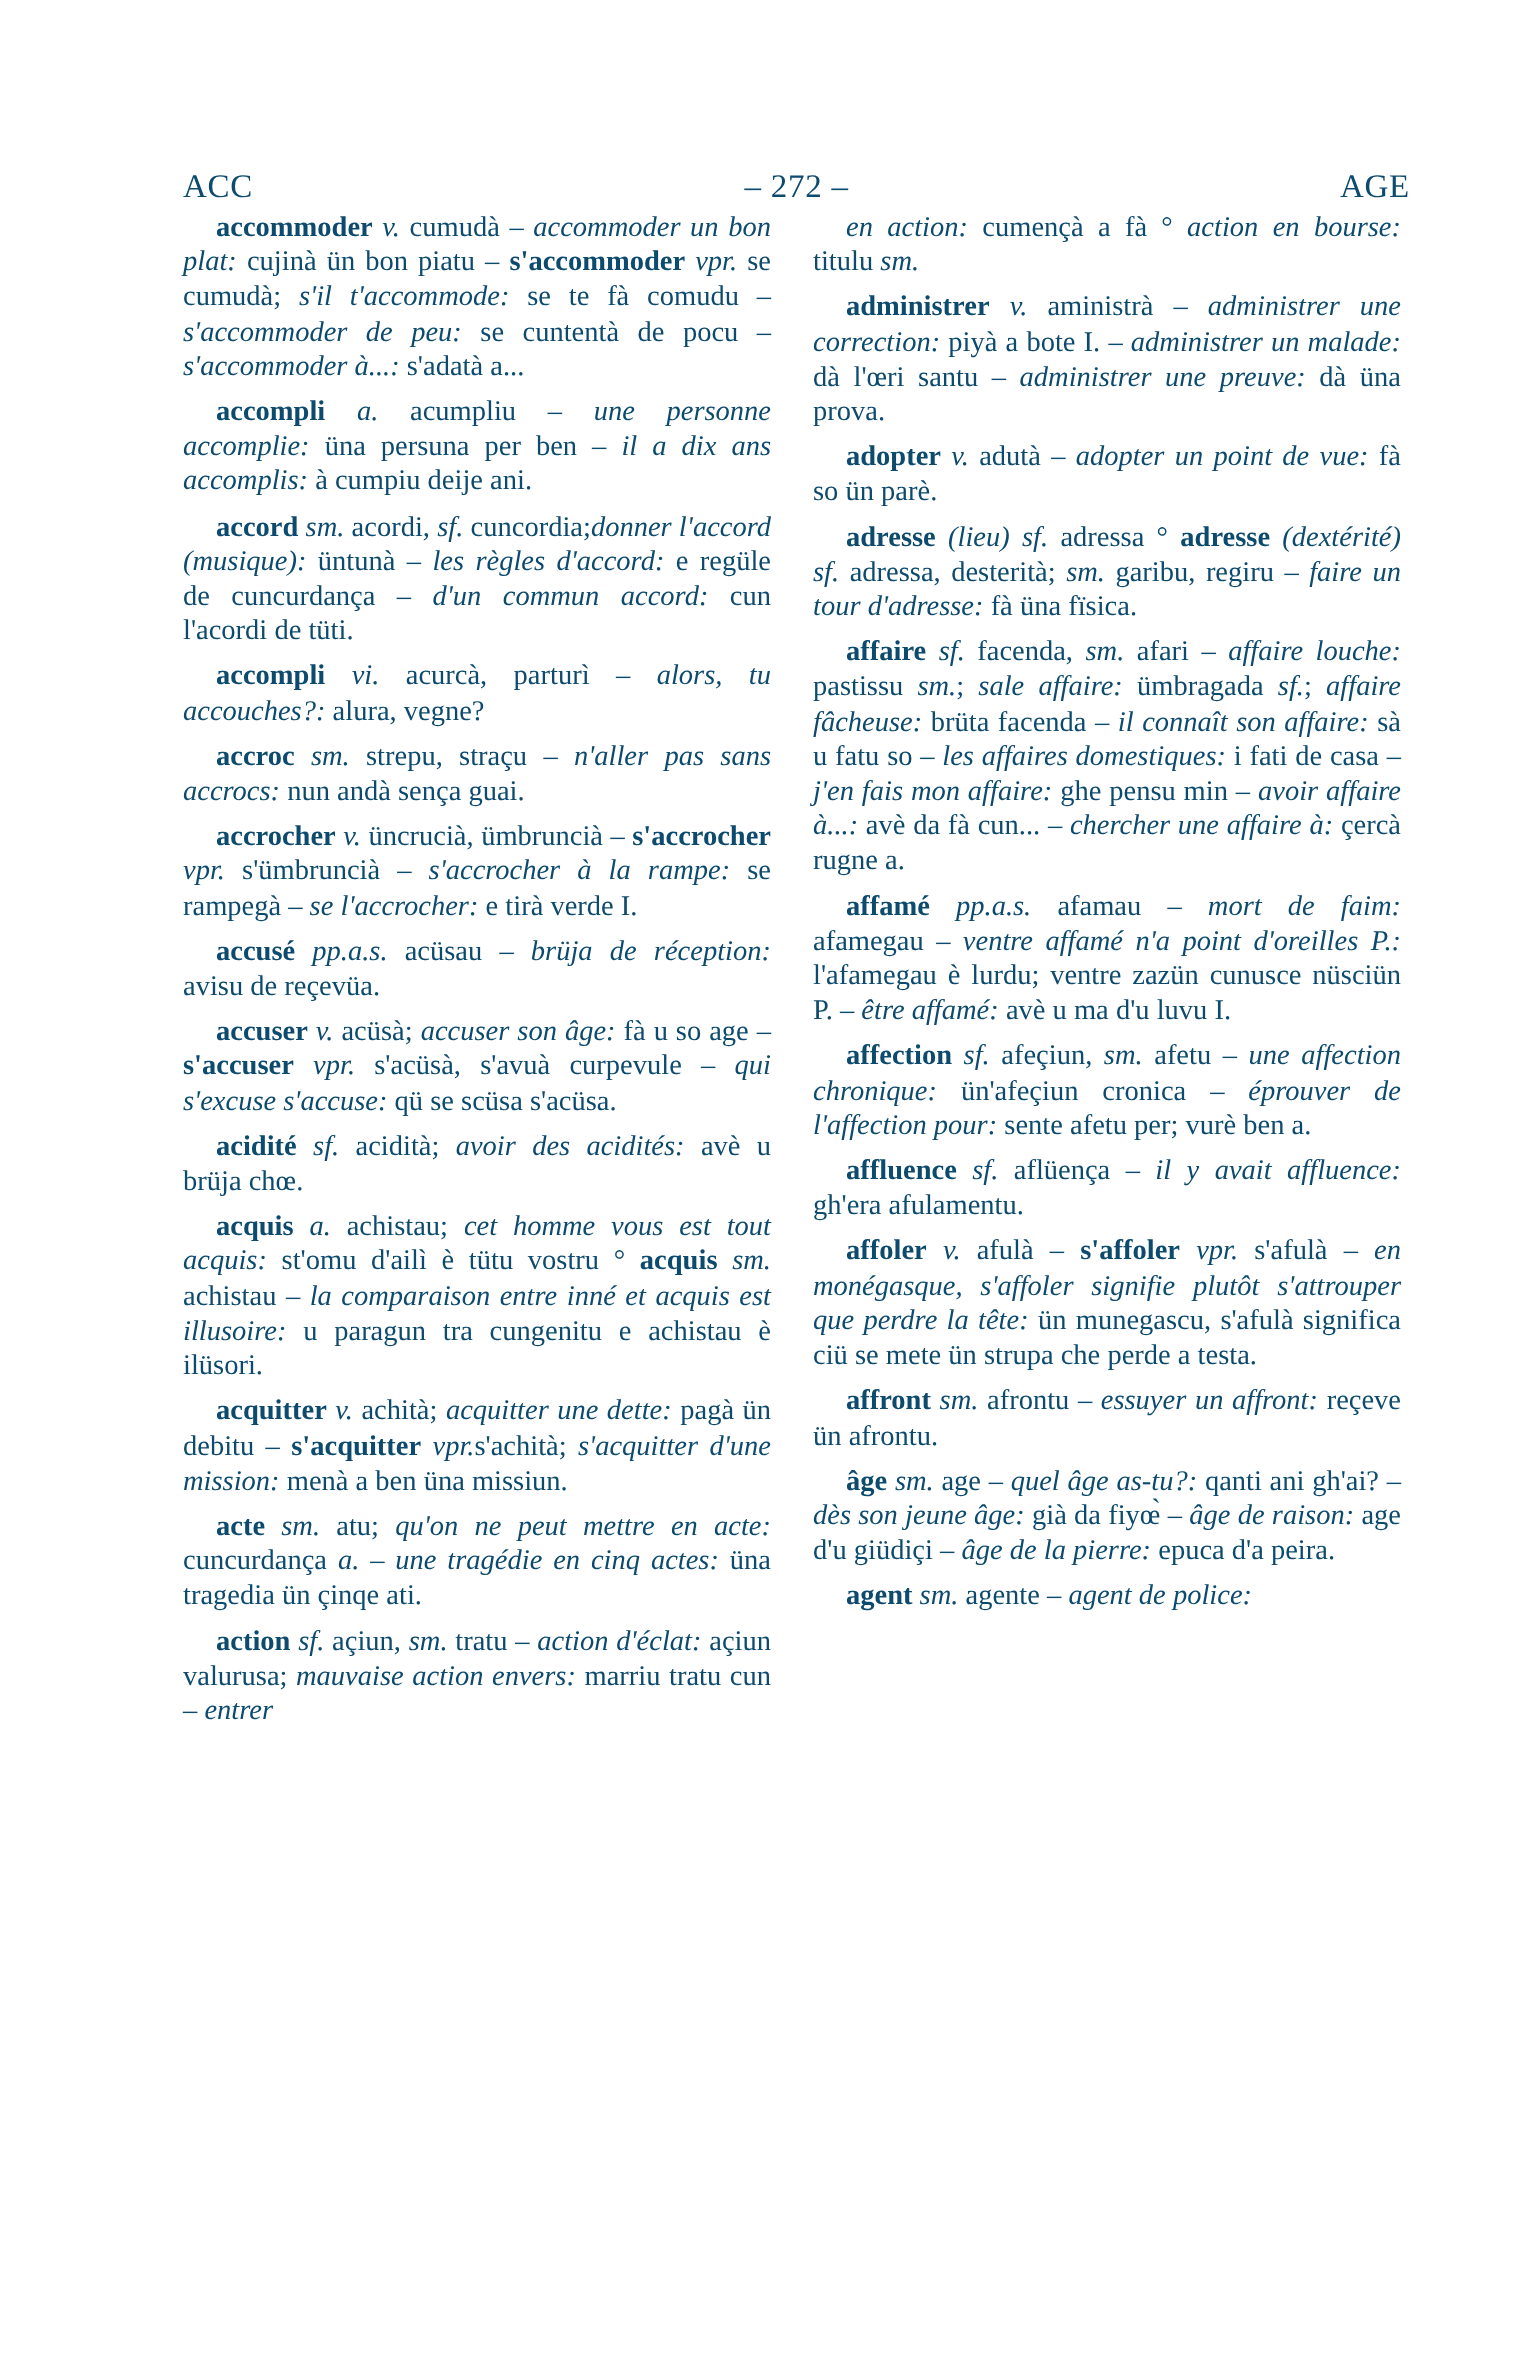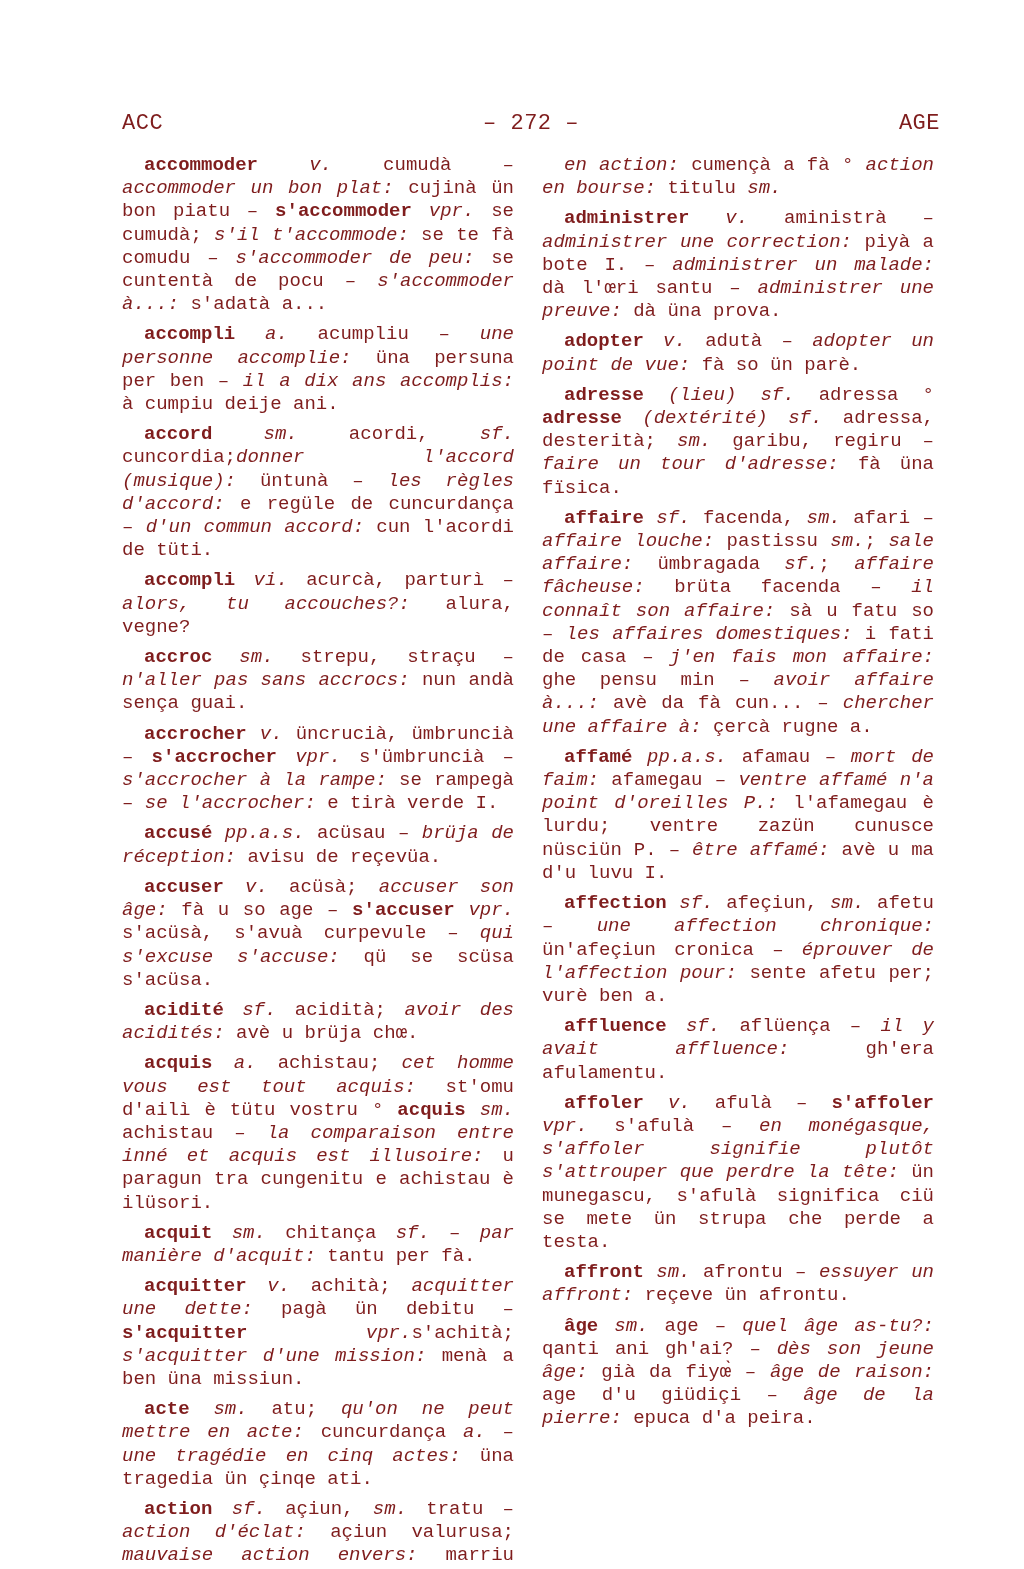--- a/index.html
+++ b/index.html
@@ -2,38 +2,38 @@
 <html><head>
 <meta charset="utf-8">
 <style>
   * { margin: 0; padding: 0; box-sizing: border-box; }
   html, body { background: #ffffff; }
   .page {
     position: relative;
     width: 942px;
     height: 1569px;
     background: #ffffff;
-    font-family: Liberation Mono, monospace;
-    color: #7f1d1d;
+    font-family: Liberation Serif, serif;
+    color: #0c4a6e;
     overflow: hidden;
   }
   .header {
     position: absolute;
     top: 111px;
     left: 122px;
     width: 818px;
     display: flex;
     justify-content: space-between;
     align-items: baseline;
     font-size: 22px;
     letter-spacing: 0.5px;
   }
   .columns {
     position: absolute;
-    top: 154px;
+    top: 140px;
     left: 122px;
     width: 818px;
     display: flex;
     gap: 28px;
   }
   .col {
     width: 392px;
     font-size: 19px;
     line-height: 23.2px;
     text-align: justify;
@@ -61,32 +61,32 @@
         <p class="entry"><span class="b">accommoder</span><span class="i"> v. </span><span class="r">cumudà – </span><span class="i">accommoder un bon plat: </span><span class="r">cujinà ün bon piatu – </span><span class="b">s'accommoder</span><span class="i"> vpr. </span><span class="r">se cumudà; </span><span class="i">s'il t'accommode: </span><span class="r">se te fà comudu – </span><span class="i">s'accommoder de peu: </span><span class="r">se cuntentà de pocu – </span><span class="i">s'accommoder à...: </span><span class="r">s'adatà a...</span></p>
         <p class="entry"><span class="b">accompli</span><span class="i"> a. </span><span class="r">acumpliu – </span><span class="i">une personne accomplie: </span><span class="r">üna persuna per ben – </span><span class="i">il a dix ans accomplis: </span><span class="r">à cumpiu deije ani.</span></p>
         <p class="entry"><span class="b">accord</span><span class="i"> sm. </span><span class="r">acordi, </span><span class="i">sf. </span><span class="r">cuncordia;</span><span class="i">donner l'accord (musique): </span><span class="r">üntunà – </span><span class="i">les règles d'accord: </span><span class="r">e regüle de cuncurdança – </span><span class="i">d'un commun accord: </span><span class="r">cun l'acordi de tüti.</span></p>
         <p class="entry"><span class="b">accompli</span><span class="i"> vi. </span><span class="r">acurcà, parturì – </span><span class="i">alors, tu accouches?: </span><span class="r">alura, vegne?</span></p>
         <p class="entry"><span class="b">accroc</span><span class="i"> sm. </span><span class="r">strepu, straçu – </span><span class="i">n'aller pas sans accrocs: </span><span class="r">nun andà sença guai.</span></p>
         <p class="entry"><span class="b">accrocher</span><span class="i"> v. </span><span class="r">üncrucià, ümbruncià – </span><span class="b">s'accrocher</span><span class="i"> vpr. </span><span class="r">s'ümbruncià – </span><span class="i">s'accrocher à la rampe: </span><span class="r">se rampegà – </span><span class="i">se l'accrocher: </span><span class="r">e tirà verde I.</span></p>
         <p class="entry"><span class="b">accusé</span><span class="i"> pp.a.s. </span><span class="r">acüsau – </span><span class="i">brüja de réception: </span><span class="r">avisu de reçevüa.</span></p>
         <p class="entry"><span class="b">accuser</span><span class="i"> v. </span><span class="r">acüsà; </span><span class="i">accuser son âge: </span><span class="r">fà u so age – </span><span class="b">s'accuser</span><span class="i"> vpr. </span><span class="r">s'acüsà, s'avuà curpevule – </span><span class="i">qui s'excuse s'accuse: </span><span class="r">qü se scüsa s'acüsa.</span></p>
         <p class="entry"><span class="b">acidité</span><span class="i"> sf. </span><span class="r">acidità; </span><span class="i">avoir des acidités: </span><span class="r">avè u brüja chœ.</span></p>
         <p class="entry"><span class="b">acquis</span><span class="i"> a. </span><span class="r">achistau; </span><span class="i">cet homme vous est tout acquis: </span><span class="r">st'omu d'ailì è tütu vostru ° </span><span class="b">acquis</span><span class="i"> sm. </span><span class="r">achistau – </span><span class="i">la comparaison entre inné et acquis est illusoire: </span><span class="r">u paragun tra cungenitu e achistau è ilüsori.</span></p>
-        <p class="entry"><span class="b">acquit</span><span class="i"> sm. </span><span class="r">chitança </span><span class="i">sf.</span><span class="r"> – </span><span class="i">par manière d'acquit: </span><span class="r">tantu per fà.</span></p>
         <p class="entry"><span class="b">acquitter</span><span class="i"> v. </span><span class="r">achità; </span><span class="i">acquitter une dette: </span><span class="r">pagà ün debitu – </span><span class="b">s'acquitter</span><span class="i"> vpr.</span><span class="r">s'achità; </span><span class="i">s'acquitter d'une mission: </span><span class="r">menà a ben üna missiun.</span></p>
         <p class="entry"><span class="b">acte</span><span class="i"> sm. </span><span class="r">atu; </span><span class="i">qu'on ne peut mettre en acte: </span><span class="r">cuncurdança </span><span class="i">a.</span><span class="r"> – </span><span class="i">une tragédie en cinq actes: </span><span class="r">üna tragedia ün çinqe ati.</span></p>
         <p class="entry"><span class="b">action</span><span class="i"> sf. </span><span class="r">açiun, </span><span class="i">sm. </span><span class="r">tratu – </span><span class="i">action d'éclat: </span><span class="r">açiun valurusa; </span><span class="i">mauvaise action envers: </span><span class="r">marriu tratu cun – </span><span class="i">entrer</span></p>
       </div>
     <div class="col" id="col-right">
         <p class="entry"><span class="i">en action: </span><span class="r">cumençà a fà ° </span><span class="i">action en bourse: </span><span class="r">titulu </span><span class="i">sm.</span></p>
         <p class="entry"><span class="b">administrer</span><span class="i"> v. </span><span class="r">aministrà – </span><span class="i">administrer une correction: </span><span class="r">piyà a bote I. – </span><span class="i">administrer un malade: </span><span class="r">dà l'œri santu – </span><span class="i">administrer une preuve: </span><span class="r">dà üna prova.</span></p>
         <p class="entry"><span class="b">adopter</span><span class="i"> v. </span><span class="r">adutà – </span><span class="i">adopter un point de vue: </span><span class="r">fà so ün parè.</span></p>
         <p class="entry"><span class="b">adresse</span><span class="i"> (lieu) sf. </span><span class="r">adressa ° </span><span class="b">adresse</span><span class="i"> (dextérité) sf. </span><span class="r">adressa, desterità; </span><span class="i">sm. </span><span class="r">garibu, regiru – </span><span class="i">faire un tour d'adresse: </span><span class="r">fà üna fïsica.</span></p>
         <p class="entry"><span class="b">affaire</span><span class="i"> sf. </span><span class="r">facenda, </span><span class="i">sm. </span><span class="r">afari – </span><span class="i">affaire louche: </span><span class="r">pastissu </span><span class="i">sm.</span><span class="r">; </span><span class="i">sale affaire: </span><span class="r">ümbragada </span><span class="i">sf.</span><span class="r">; </span><span class="i">affaire fâcheuse: </span><span class="r">brüta facenda – </span><span class="i">il connaît son affaire: </span><span class="r">sà u fatu so – </span><span class="i">les affaires domestiques: </span><span class="r">i fati de casa – </span><span class="i">j'en fais mon affaire: </span><span class="r">ghe pensu min – </span><span class="i">avoir affaire à...: </span><span class="r">avè da fà cun... – </span><span class="i">chercher une affaire à: </span><span class="r">çercà rugne a.</span></p>
         <p class="entry"><span class="b">affamé</span><span class="i"> pp.a.s. </span><span class="r">afamau – </span><span class="i">mort de faim: </span><span class="r">afamegau – </span><span class="i">ventre affamé n'a point d'oreilles P.: </span><span class="r">l'afamegau è lurdu; ventre zazün cunusce nüsciün P. – </span><span class="i">être affamé: </span><span class="r">avè u ma d'u luvu I.</span></p>
         <p class="entry"><span class="b">affection</span><span class="i"> sf. </span><span class="r">afeçiun, </span><span class="i">sm. </span><span class="r">afetu – </span><span class="i">une affection chronique: </span><span class="r">ün'afeçiun cronica – </span><span class="i">éprouver de l'affection pour: </span><span class="r">sente afetu per; vurè ben a.</span></p>
         <p class="entry"><span class="b">affluence</span><span class="i"> sf. </span><span class="r">aflüença – </span><span class="i">il y avait affluence: </span><span class="r">gh'era afulamentu.</span></p>
         <p class="entry"><span class="b">affoler</span><span class="i"> v. </span><span class="r">afulà – </span><span class="b">s'affoler</span><span class="i"> vpr. </span><span class="r">s'afulà – </span><span class="i">en monégasque, s'affoler signifie plutôt s'attrouper que perdre la tête: </span><span class="r">ün munegascu, s'afulà significa ciü se mete ün strupa che perde a testa.</span></p>
         <p class="entry"><span class="b">affront</span><span class="i"> sm. </span><span class="r">afrontu – </span><span class="i">essuyer un affront: </span><span class="r">reçeve ün afrontu.</span></p>
         <p class="entry"><span class="b">âge</span><span class="i"> sm. </span><span class="r">age – </span><span class="i">quel âge as-tu?: </span><span class="r">qanti ani gh'ai? – </span><span class="i">dès son jeune âge: </span><span class="r">già da fiyœ̀ – </span><span class="i">âge de raison: </span><span class="r">age d'u giüdiçi – </span><span class="i">âge de la pierre: </span><span class="r">epuca d'a peira.</span></p>
+        <p class="entry"><span class="b">agent</span><span class="i"> sm. </span><span class="r">agente – </span><span class="i">agent de police:</span></p>
       </div>
   </div>
 </div>
 
 </body></html>

